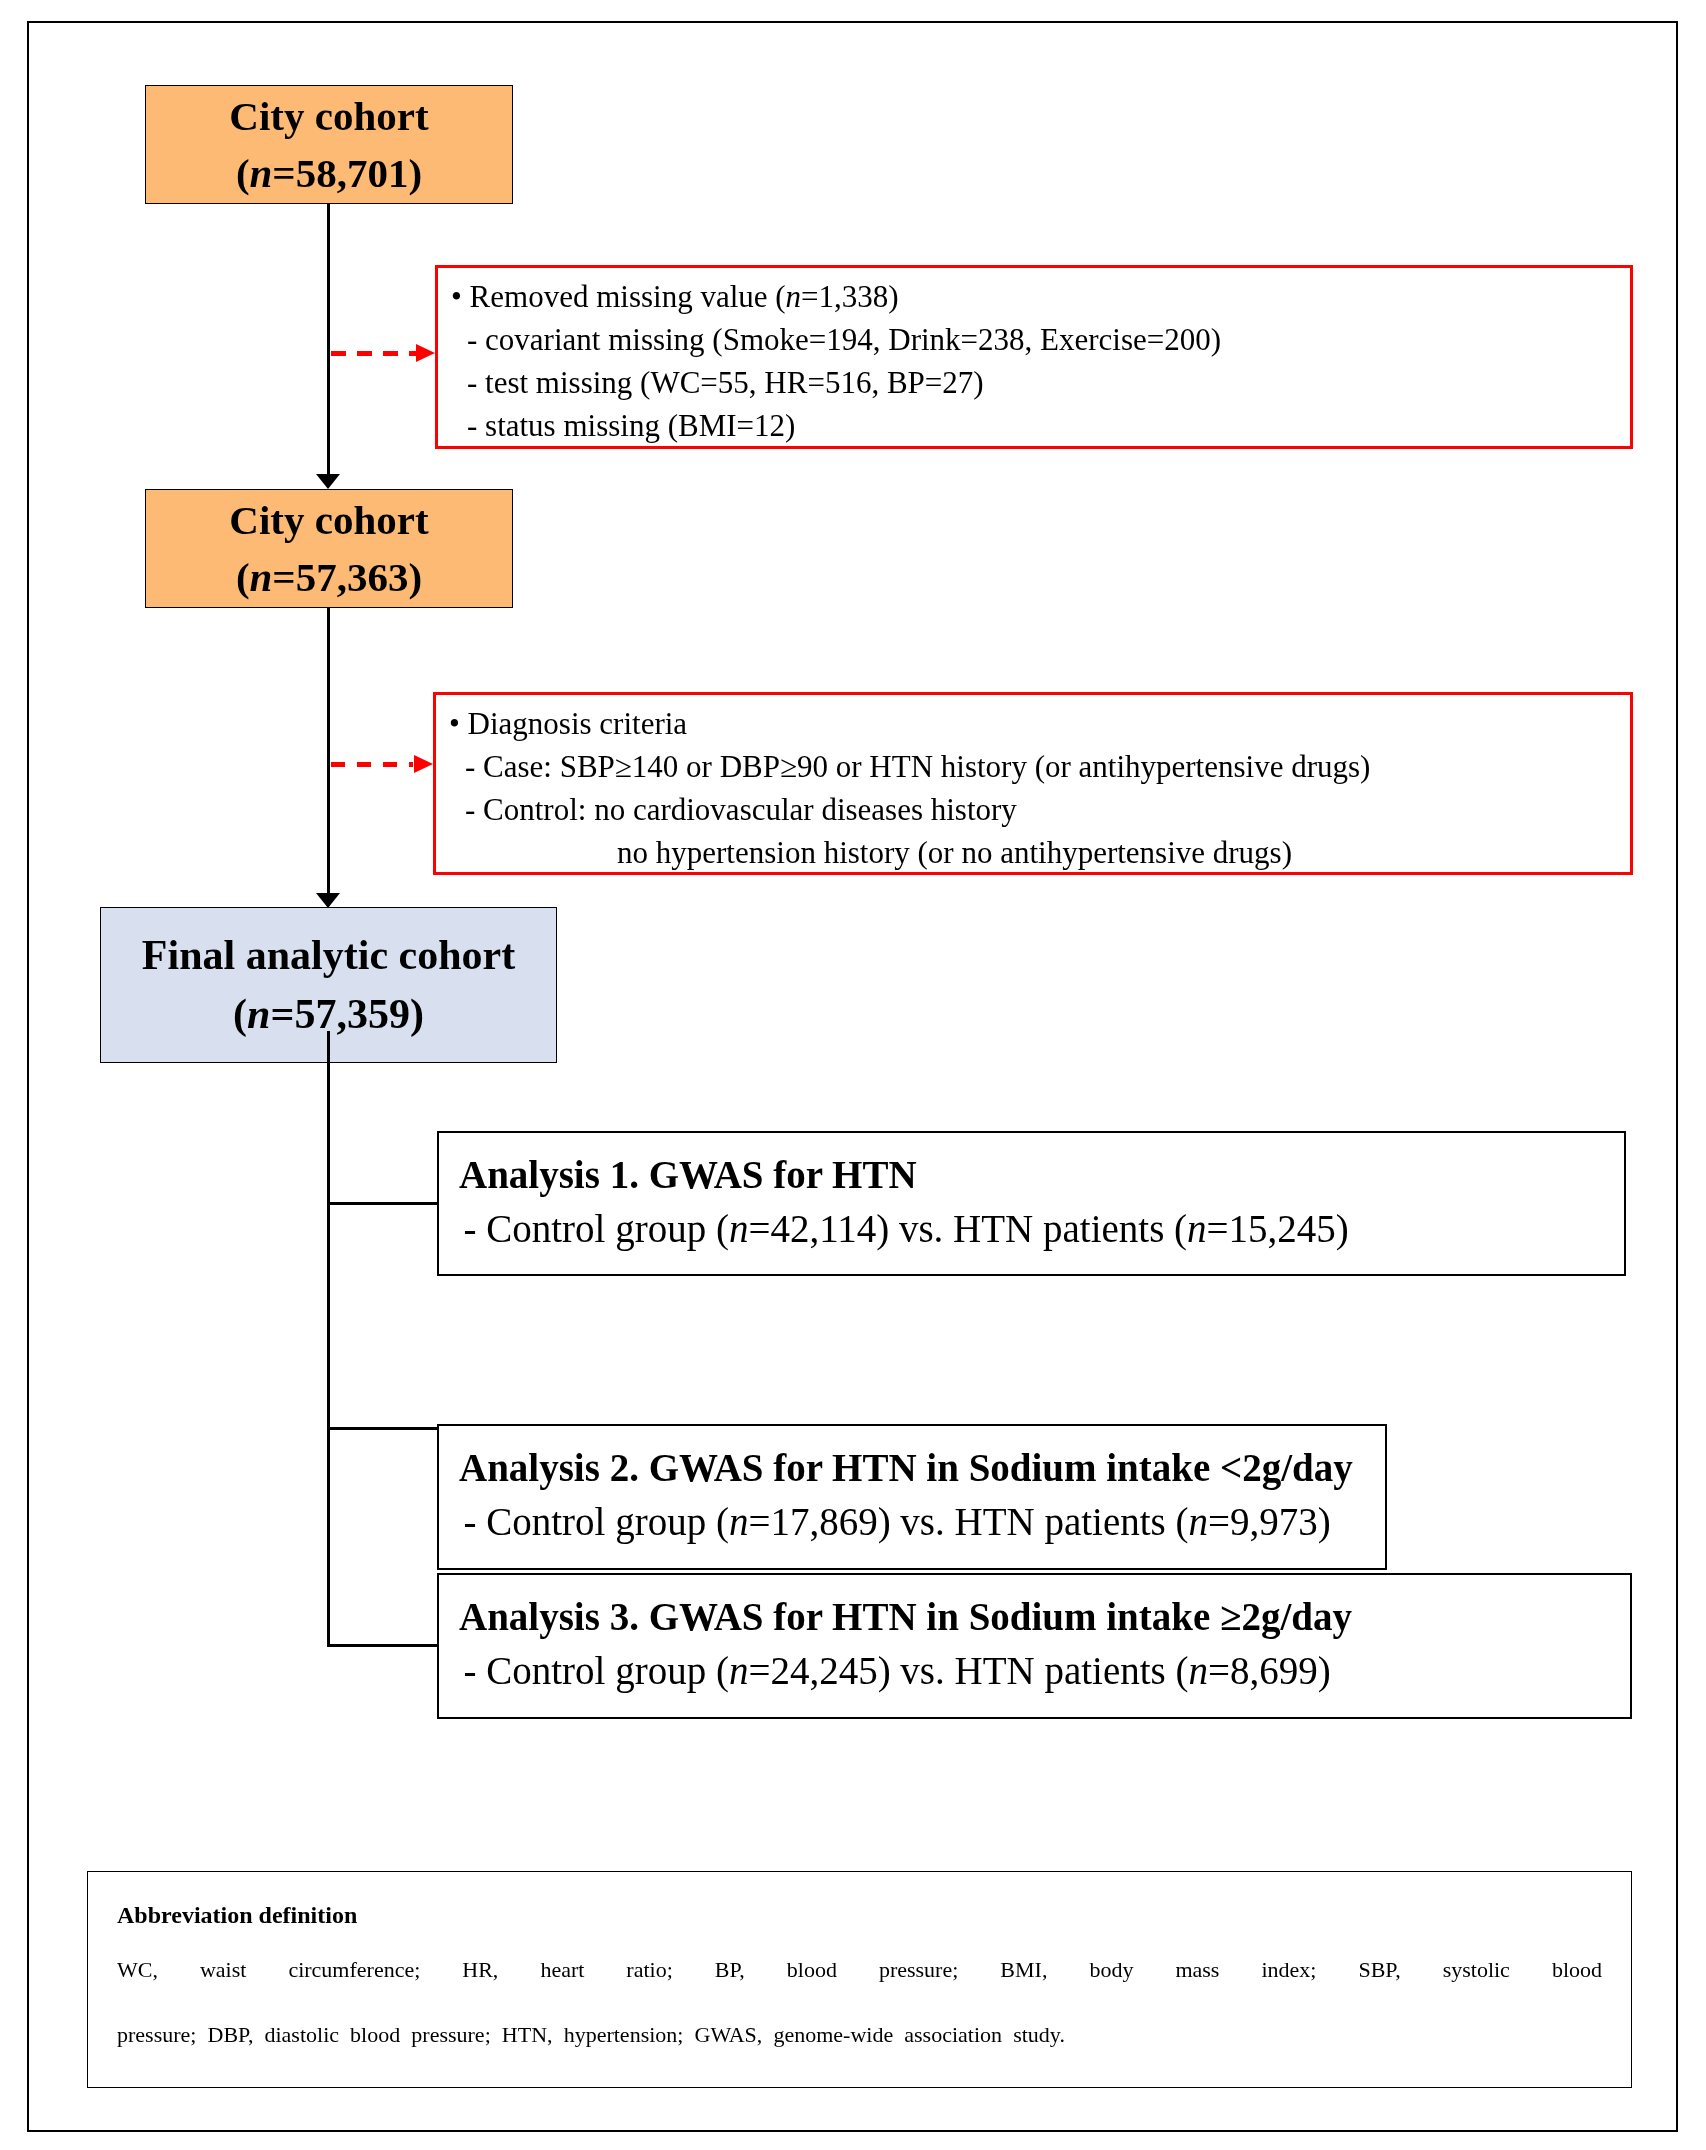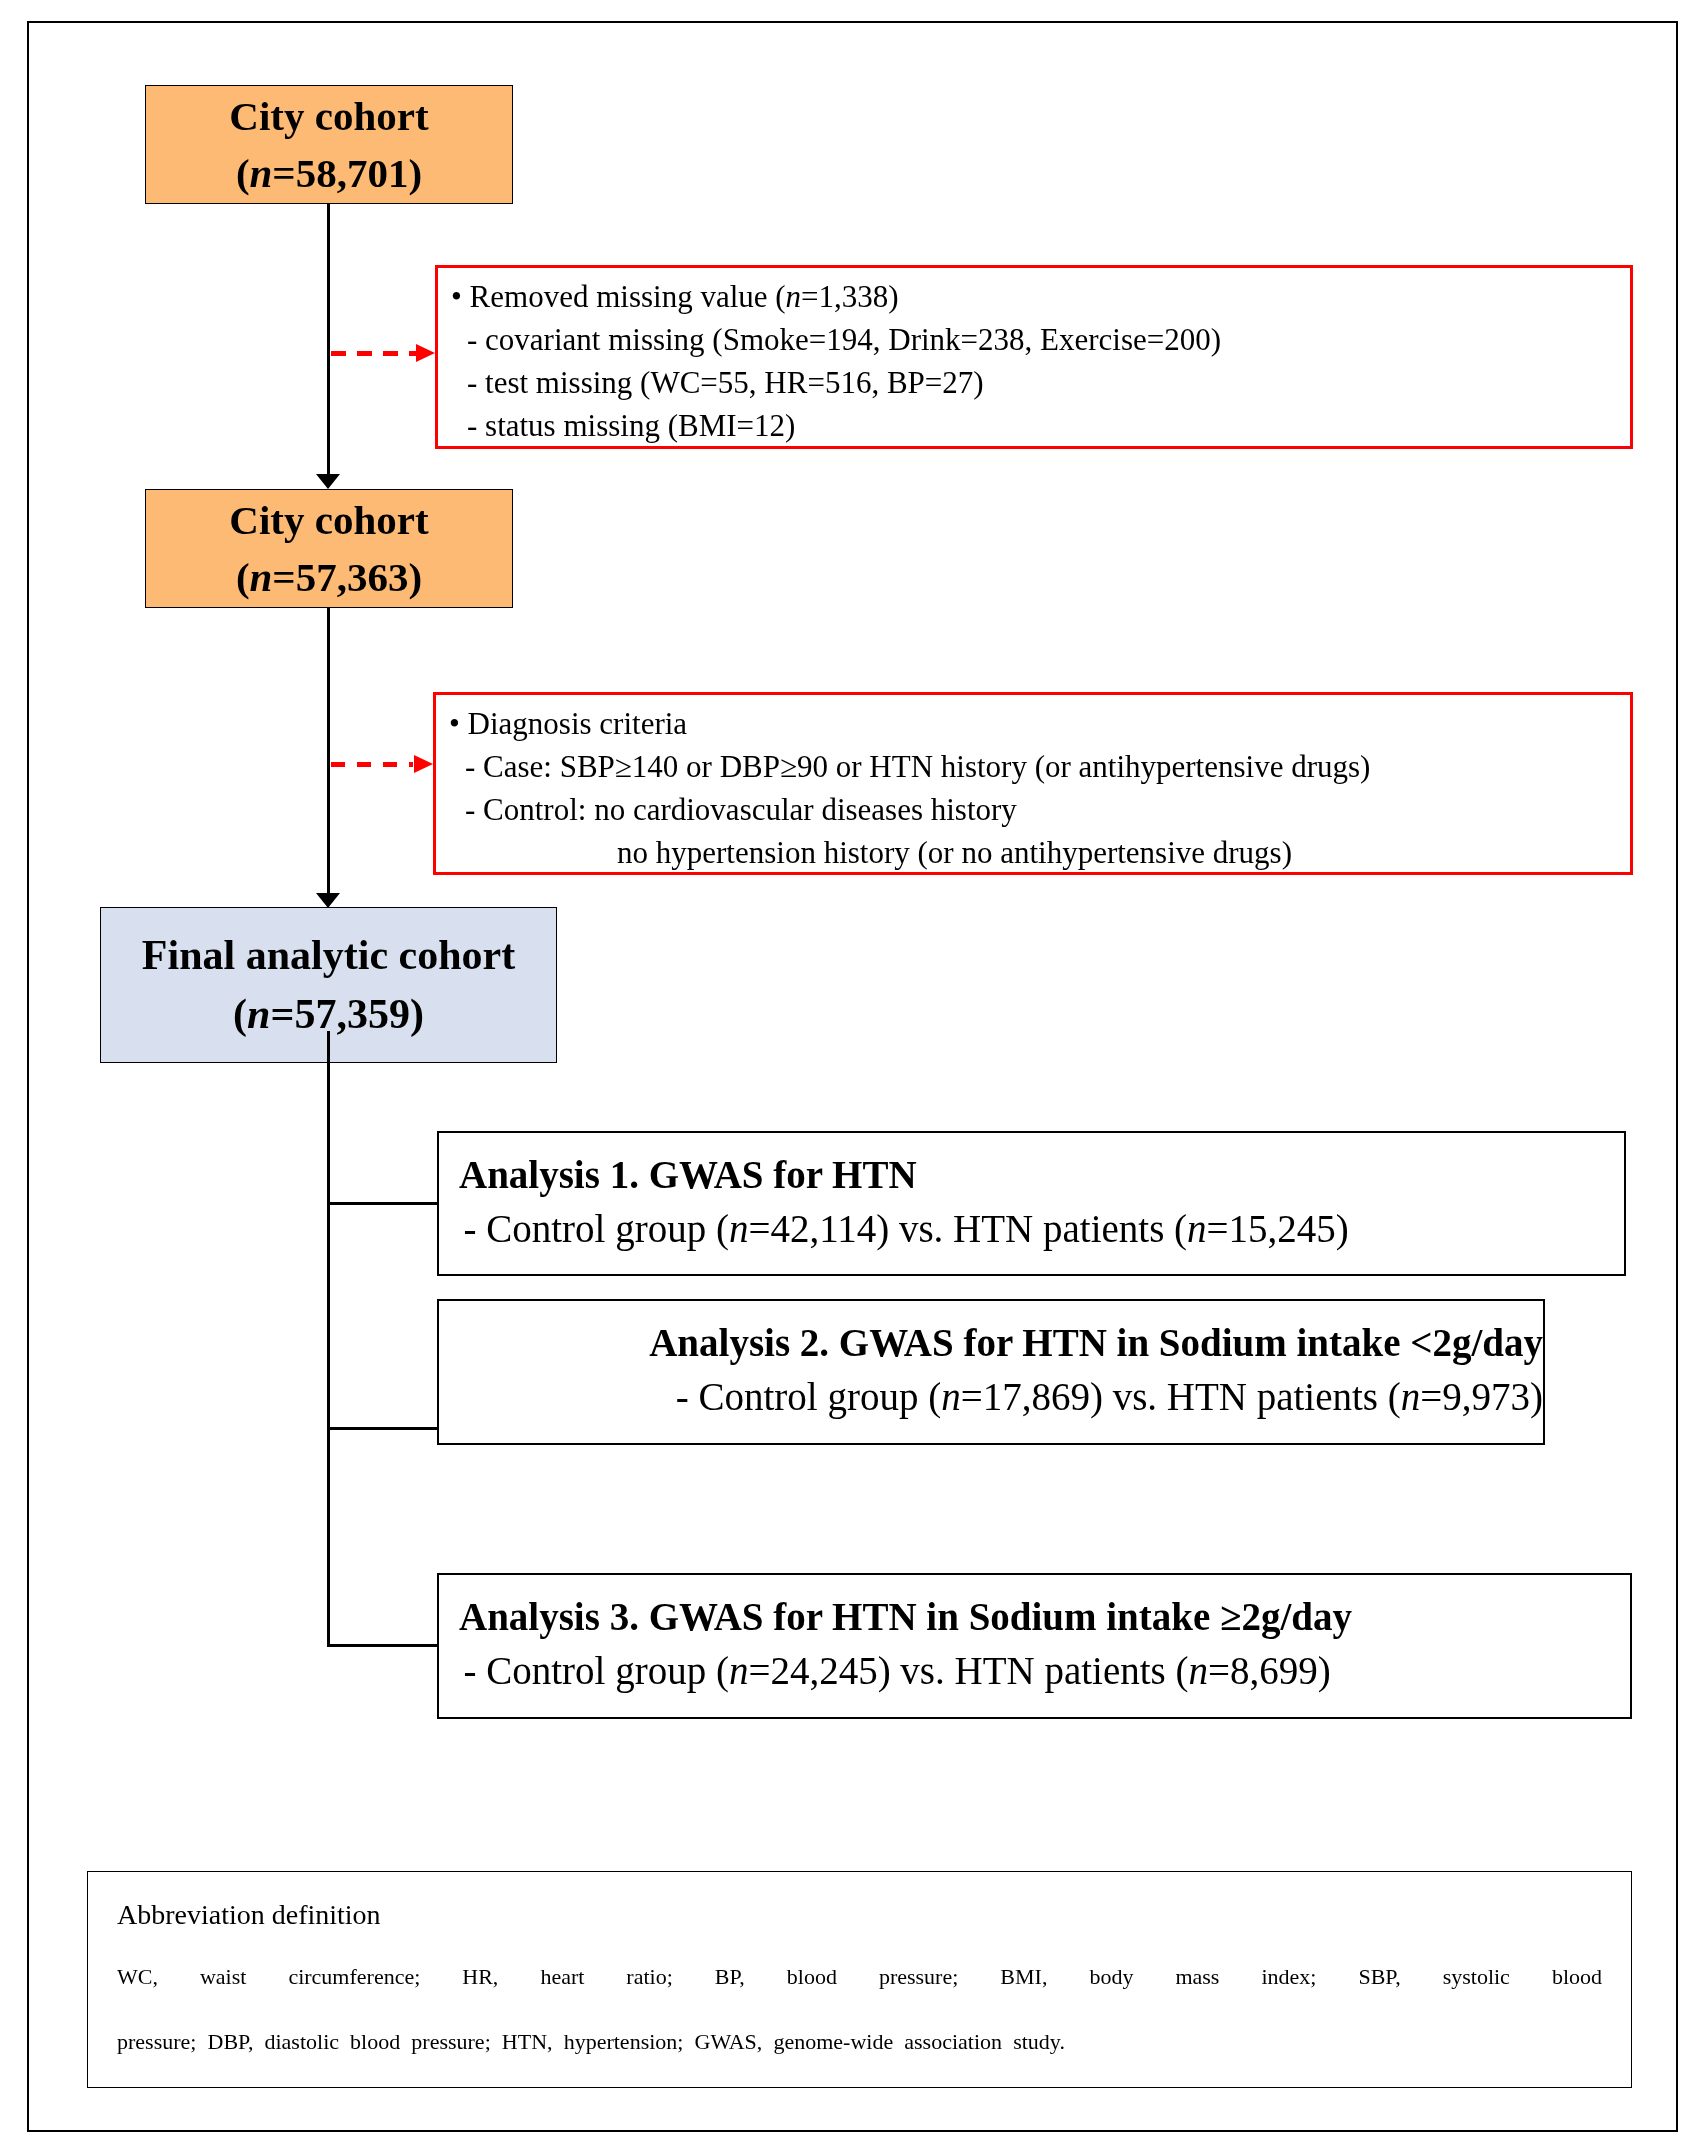--- a/index.html
+++ b/index.html
@@ -64,36 +64,36 @@
   .analysisbox {
     position: absolute;
     background: #ffffff;
     border: 2.2px solid #000000;
     box-sizing: border-box;
     font-size: 39px;
     line-height: 54px;
     padding-top: 14.5px;
   }
   .a1 { left: 437px; top: 1131px; width: 1189px; height: 145px; }
-  .a2 { left: 437px; top: 1299px; width: 1108px; height: 146px; text-align: right; }
+  .a2 { left: 437px; top: 1424px; width: 950px; height: 146px; }
   .a3 { left: 437px; top: 1573px; width: 1195px; height: 146px; }
   .analysisbox .a-title  { font-weight: 700; padding-left: 20px; }
   .analysisbox .a-detail { padding-left: 24.5px; }
 
   
   .abbrevbox {
     position: absolute;
     left: 87px; top: 1871px;
     width: 1545px; height: 217px;
     background: #ffffff;
     border: 1.7px solid #000000;
     box-sizing: border-box;
     padding: 23.4px 29px 0 29px;
   }
-  .abbrev-title { font-weight: 400; font-size: 28px; line-height: 40px; margin-bottom: 9px; }
+  .abbrev-title { font-weight: 700; font-size: 24px; line-height: 40px; margin-bottom: 2px; }
   .abbrev-line  { font-size: 22px; line-height: 65px; }
   .abbrev-line.j1 { text-align: justify; text-align-last: justify; }
   .abbrev-line.j2 { word-spacing: 5.6px; }
 
   
   .vline { position: absolute; width: 3.3px; background: #000000; }
   .v1 { left: 327px; top: 204px;  height: 271px; }
   .v2 { left: 327px; top: 607px; height: 286px; }
   .v3 { left: 327px; top: 1031px; height: 616px; }
   .hstub { position: absolute; height: 3.3px; background: #000000; }

